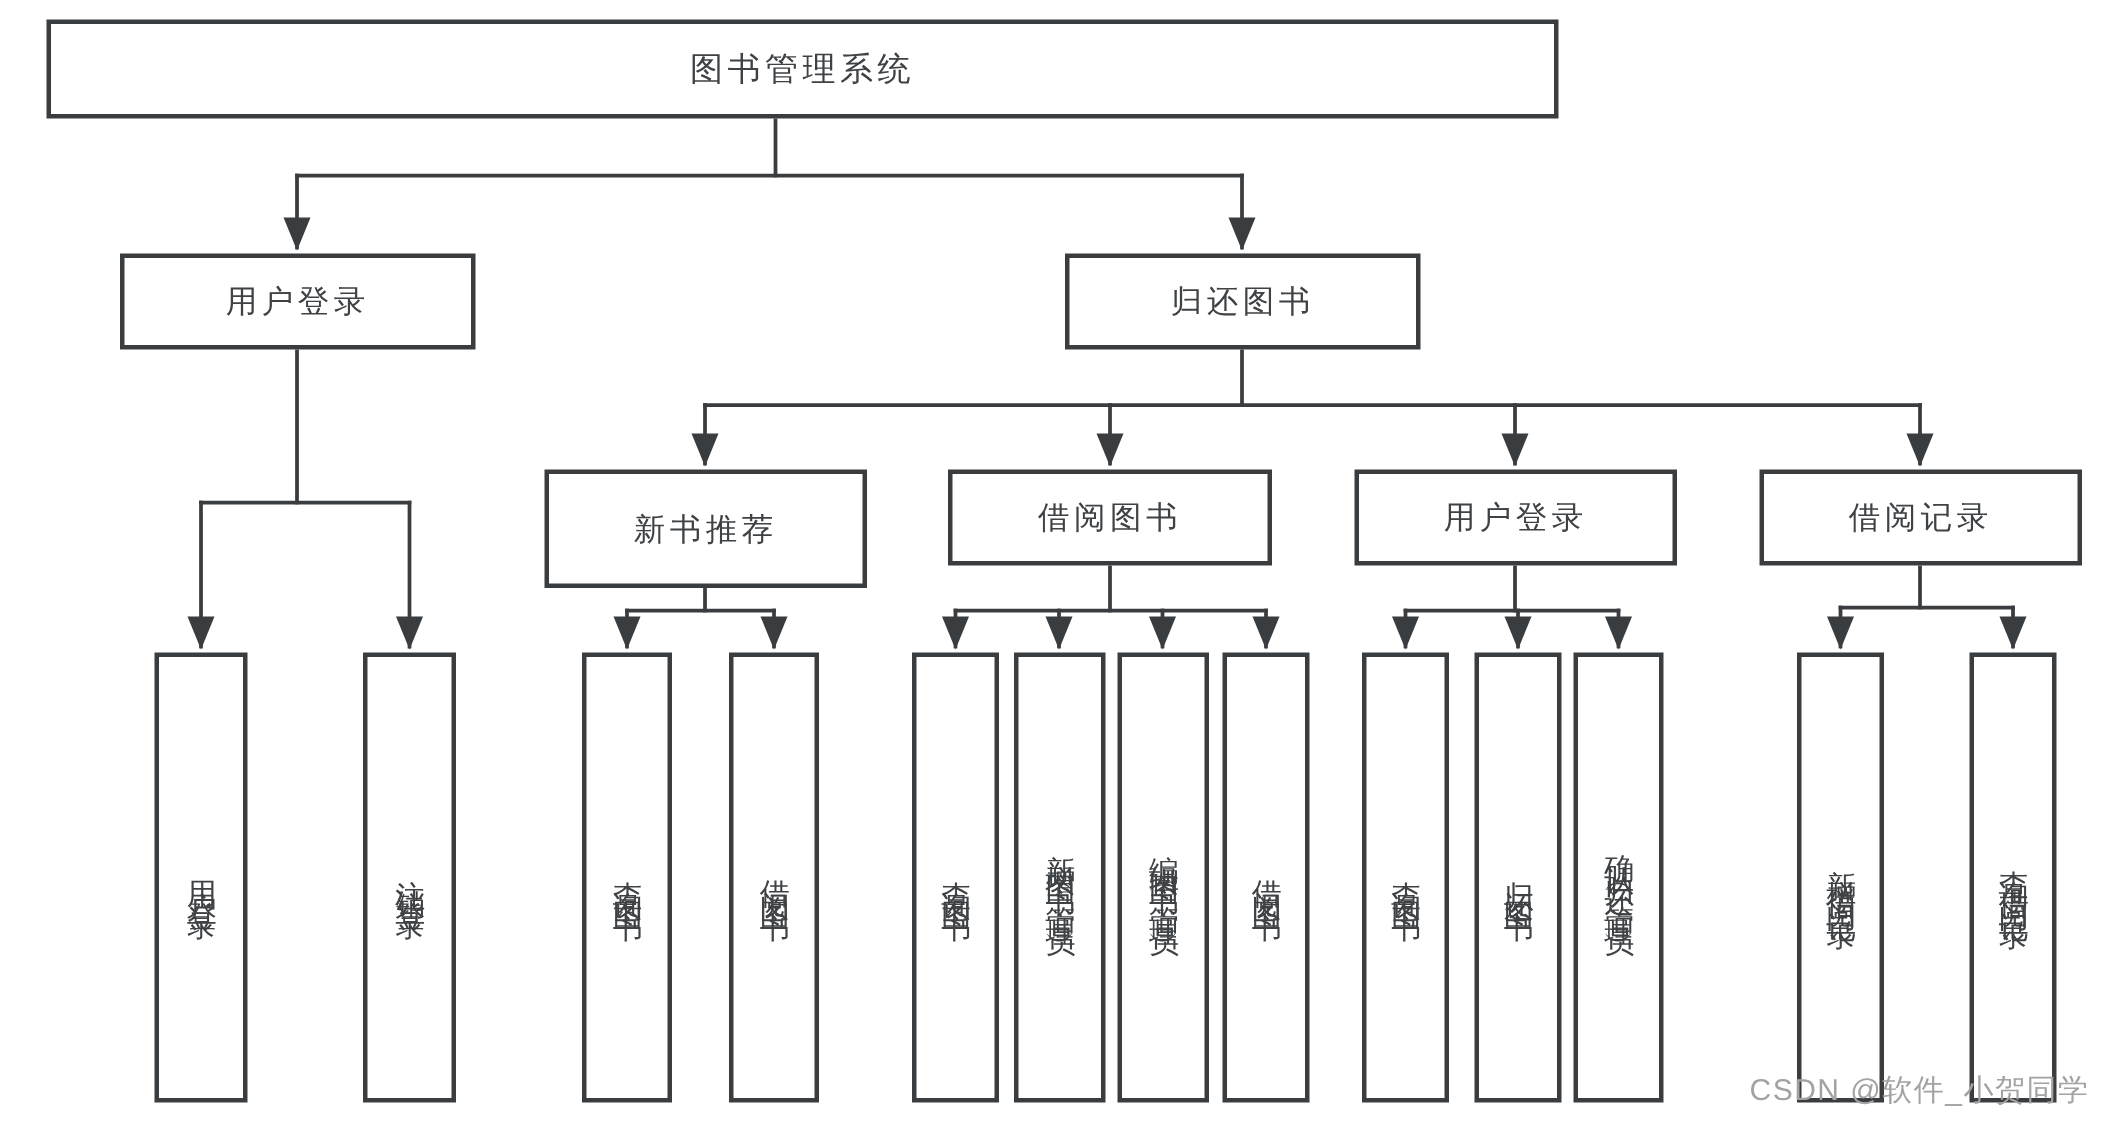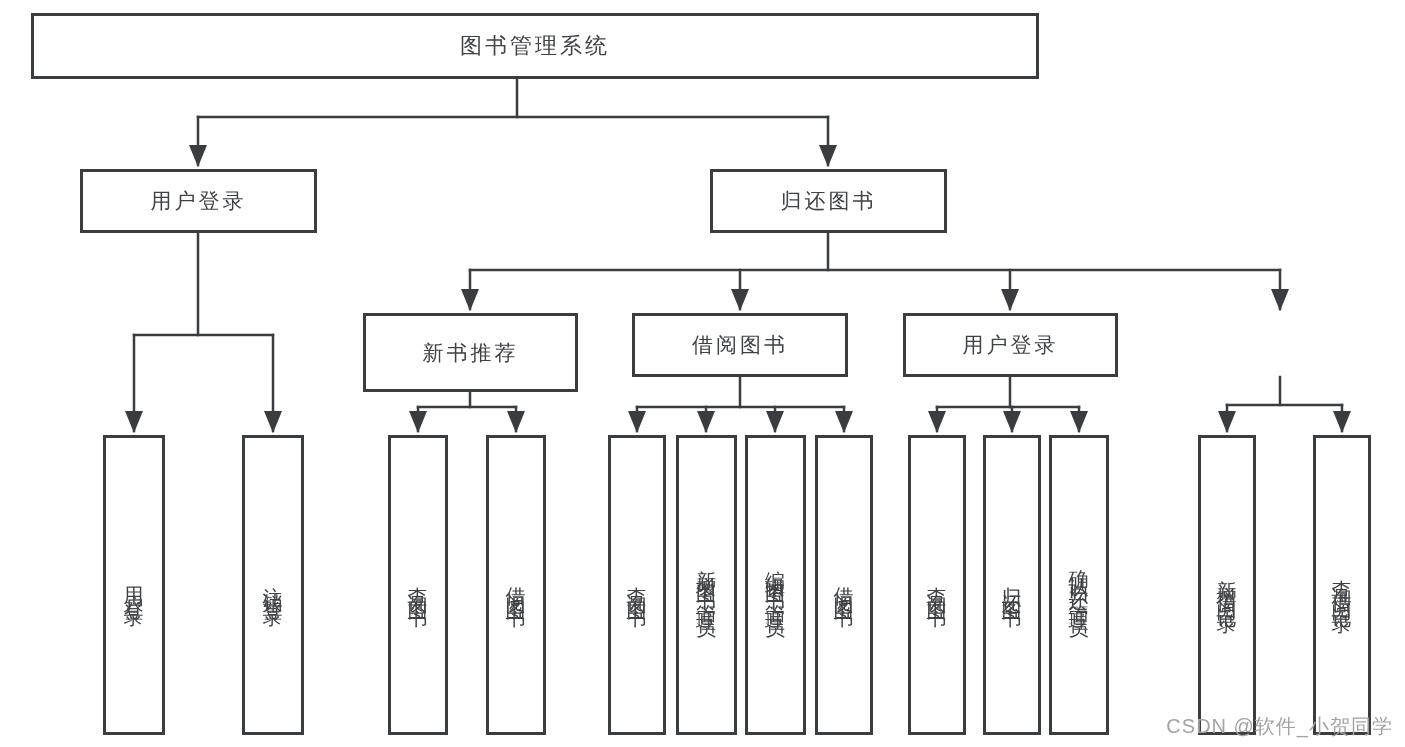--- a/index.html
+++ b/index.html
@@ -112,20 +112,21 @@
   </svg>
 
   <div class="node lvl-root" style="left:31px;top:13px;width:1008px;height:66px">图书管理系统</div>
 
   <div class="node" style="left:80px;top:169px;width:237px;height:64px">用户登录</div>
   <div class="node" style="left:710px;top:169px;width:237px;height:64px">归还图书</div>
 
   <div class="node" style="left:363px;top:313px;width:215px;height:79px">新书推荐</div>
   <div class="node" style="left:632px;top:313px;width:216px;height:64px">借阅图书</div>
   <div class="node" style="left:903px;top:313px;width:215px;height:64px">用户登录</div>
+  <div class="node" style="left:1173px;top:313px;width:215px;height:64px">借阅记录</div>
 
   <div class="node vert" style="left:103px;top:435px;width:62px;height:300px">用户登录</div>
   <div class="node vert" style="left:242px;top:435px;width:62px;height:300px">注销登录</div>
 
   <div class="node vert" style="left:388px;top:435px;width:60px;height:300px">查询图书</div>
   <div class="node vert" style="left:486px;top:435px;width:60px;height:300px">借阅图书</div>
 
   <div class="node vert" style="left:608px;top:435px;width:58px;height:300px">查询图书</div>
   <div class="node vert" style="left:676px;top:435px;width:61px;height:300px">新增图书（管理员）</div>
   <div class="node vert" style="left:745px;top:435px;width:61px;height:300px">编辑图书（管理员）</div>

